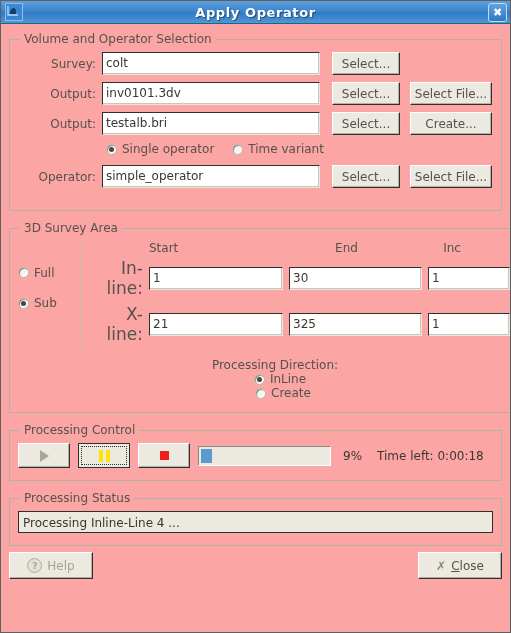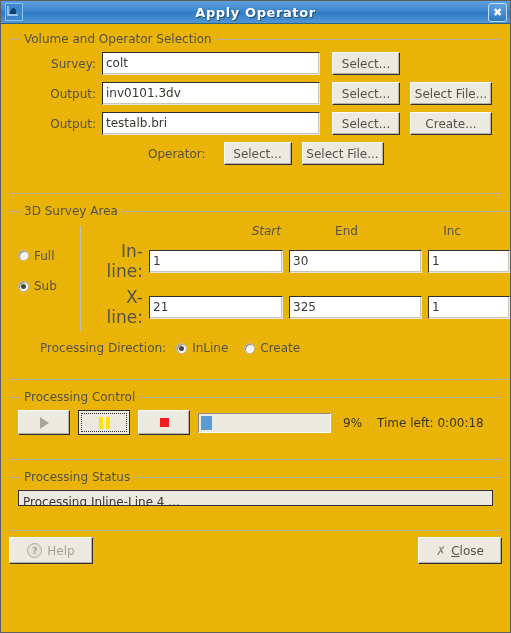--- a/index.html
+++ b/index.html
@@ -8,21 +8,21 @@
     background: #ffffff;
   }
   body {
     font-family: "DejaVu Sans", sans-serif;
   }
   .window {
     position: relative;
     width: 511px;
     height: 633px;
     box-sizing: border-box;
-    background: #eab308;
+    background: #fca5a5;
     border: 1px solid #5e5e5e;
     overflow: hidden;
   }
 
   
   .titlebar {
     position: relative;
     height: 22px;
     background: linear-gradient(to bottom, #5f9fdc 0%, #3b86ce 45%, #2f7cc6 55%, #5396d4 100%);
     border-bottom: 1px solid #23618f;
@@ -72,21 +72,21 @@
 
   
   .content {
     padding: 8px 8px 0 8px;
   }
 
   fieldset.group {
     border: 1px solid #b3b0a6;
     border-radius: 0;
     margin: 0 0 10px 0;
-    padding: 6px 8px 24px 8px;
+    padding: 6px 8px 12px 8px;
     background: transparent;
   }
   fieldset.group > legend {
     font-size: 12px;
     color: #55524c;
     padding: 0 4px;
     margin-left: 2px;
   }
 
   
@@ -182,36 +182,37 @@
     flex: 0 0 auto;
   }
   .sa-right { flex: 1 1 auto; }
   .sa-head {
     display: flex;
     font-size: 12px;
     color: #55524c;
     margin-bottom: 3px;
   }
   .sa-head .spacer { width: 58px; flex: 0 0 auto; }
-  .sa-head .h-start { width: 132px; text-align: right; flex: 0 0 auto; font-style: italic; }
+  .sa-head .h-start { width: 132px; text-align: left; flex: 0 0 auto; }
   .sa-head .h-end   { width: 131px; text-align: center; flex: 0 0 auto; }
   .sa-head .h-inc   { width: 80px;  text-align: center; flex: 0 0 auto; }
   .sa-row { display: flex; align-items: center; margin-bottom: 6px; }
   .sa-row .rl { width: 58px; text-align: right; padding-right: 6px; box-sizing: border-box; font-size: 17px; color: #55524c; flex: 0 0 auto; }
   .sa-row .f-start { width: 126px; flex: 0 0 auto; }
   .sa-row .f-end   { width: 125px; flex: 0 0 auto; margin-left: 6px; }
   .sa-row .f-inc   { width: 74px;  flex: 0 0 auto; margin-left: 6px; }
 
   .pd-row {
     display: flex;
     align-items: center;
     font-size: 12px;
     color: #55524c;
     margin-top: 8px;
     margin-left: 22px;
+    flex-direction: column;
   }
   .pd-row .radio { margin-left: 10px; }
 
   
   .pc-row { display: flex; align-items: center; }
   .ctl-btn {
     width: 52px;
     height: 25px;
     margin-right: 8px;
     position: relative;
@@ -255,21 +256,21 @@
     height: 100%;
     background: #5a9bd4;
   }
   .pct { font-size: 12px; color: #3a3732; width: 34px; }
   .tleft { font-size: 12px; color: #3a3732; white-space: nowrap; }
 
   
   .status-box {
     background: #ece9e0;
     border: 1px solid #30302e;
-    height: 16px;
+    height: 22px;
     line-height: 22px;
     font-size: 12px;
     color: #3a3732;
     padding: 0 4px;
     box-sizing: border-box;
     overflow: hidden;
     white-space: nowrap;
   }
 
   
@@ -329,23 +330,34 @@
         <div class="btn" style="width:82px;margin-left:10px;">Select File...</div>
       </div>
 
       <div class="row">
         <div class="lbl" style="width:78px;padding-right:6px;">Output:</div>
         <div class="tf" style="width:210px;">testalb.bri</div>
         <div class="btn" style="width:68px;margin-left:12px;">Select...</div>
         <div class="btn" style="width:82px;margin-left:10px;">Create...</div>
       </div>
 
-
-      <div class="row" style="margin-bottom:4px;justify-content:center;">
+      <div class="row" style="margin-left:88px;margin-top:4px;margin-bottom:9px;">
+        <div class="radio on">
+          <span class="dot"></span>
+          <span>Single operator</span>
+        </div>
+        <div class="radio" style="margin-left:18px;">
+          <span class="dot"></span>
+          <span>Time variant</span>
+        </div>
+      </div>
+
+      <div class="row" style="margin-bottom:10px;">
         <div class="lbl" style="width:78px;padding-right:6px;">Operator:</div>
+        <div class="tf" style="width:210px;">simple_operator</div>
         <div class="btn" style="width:68px;margin-left:12px;">Select...</div>
         <div class="btn" style="width:82px;margin-left:10px;">Select File...</div>
       </div>
     </fieldset>
 
     <fieldset class="group">
       <legend>3D Survey Area</legend>
 
       <div class="sa-wrap">
         <div class="sa-left">

